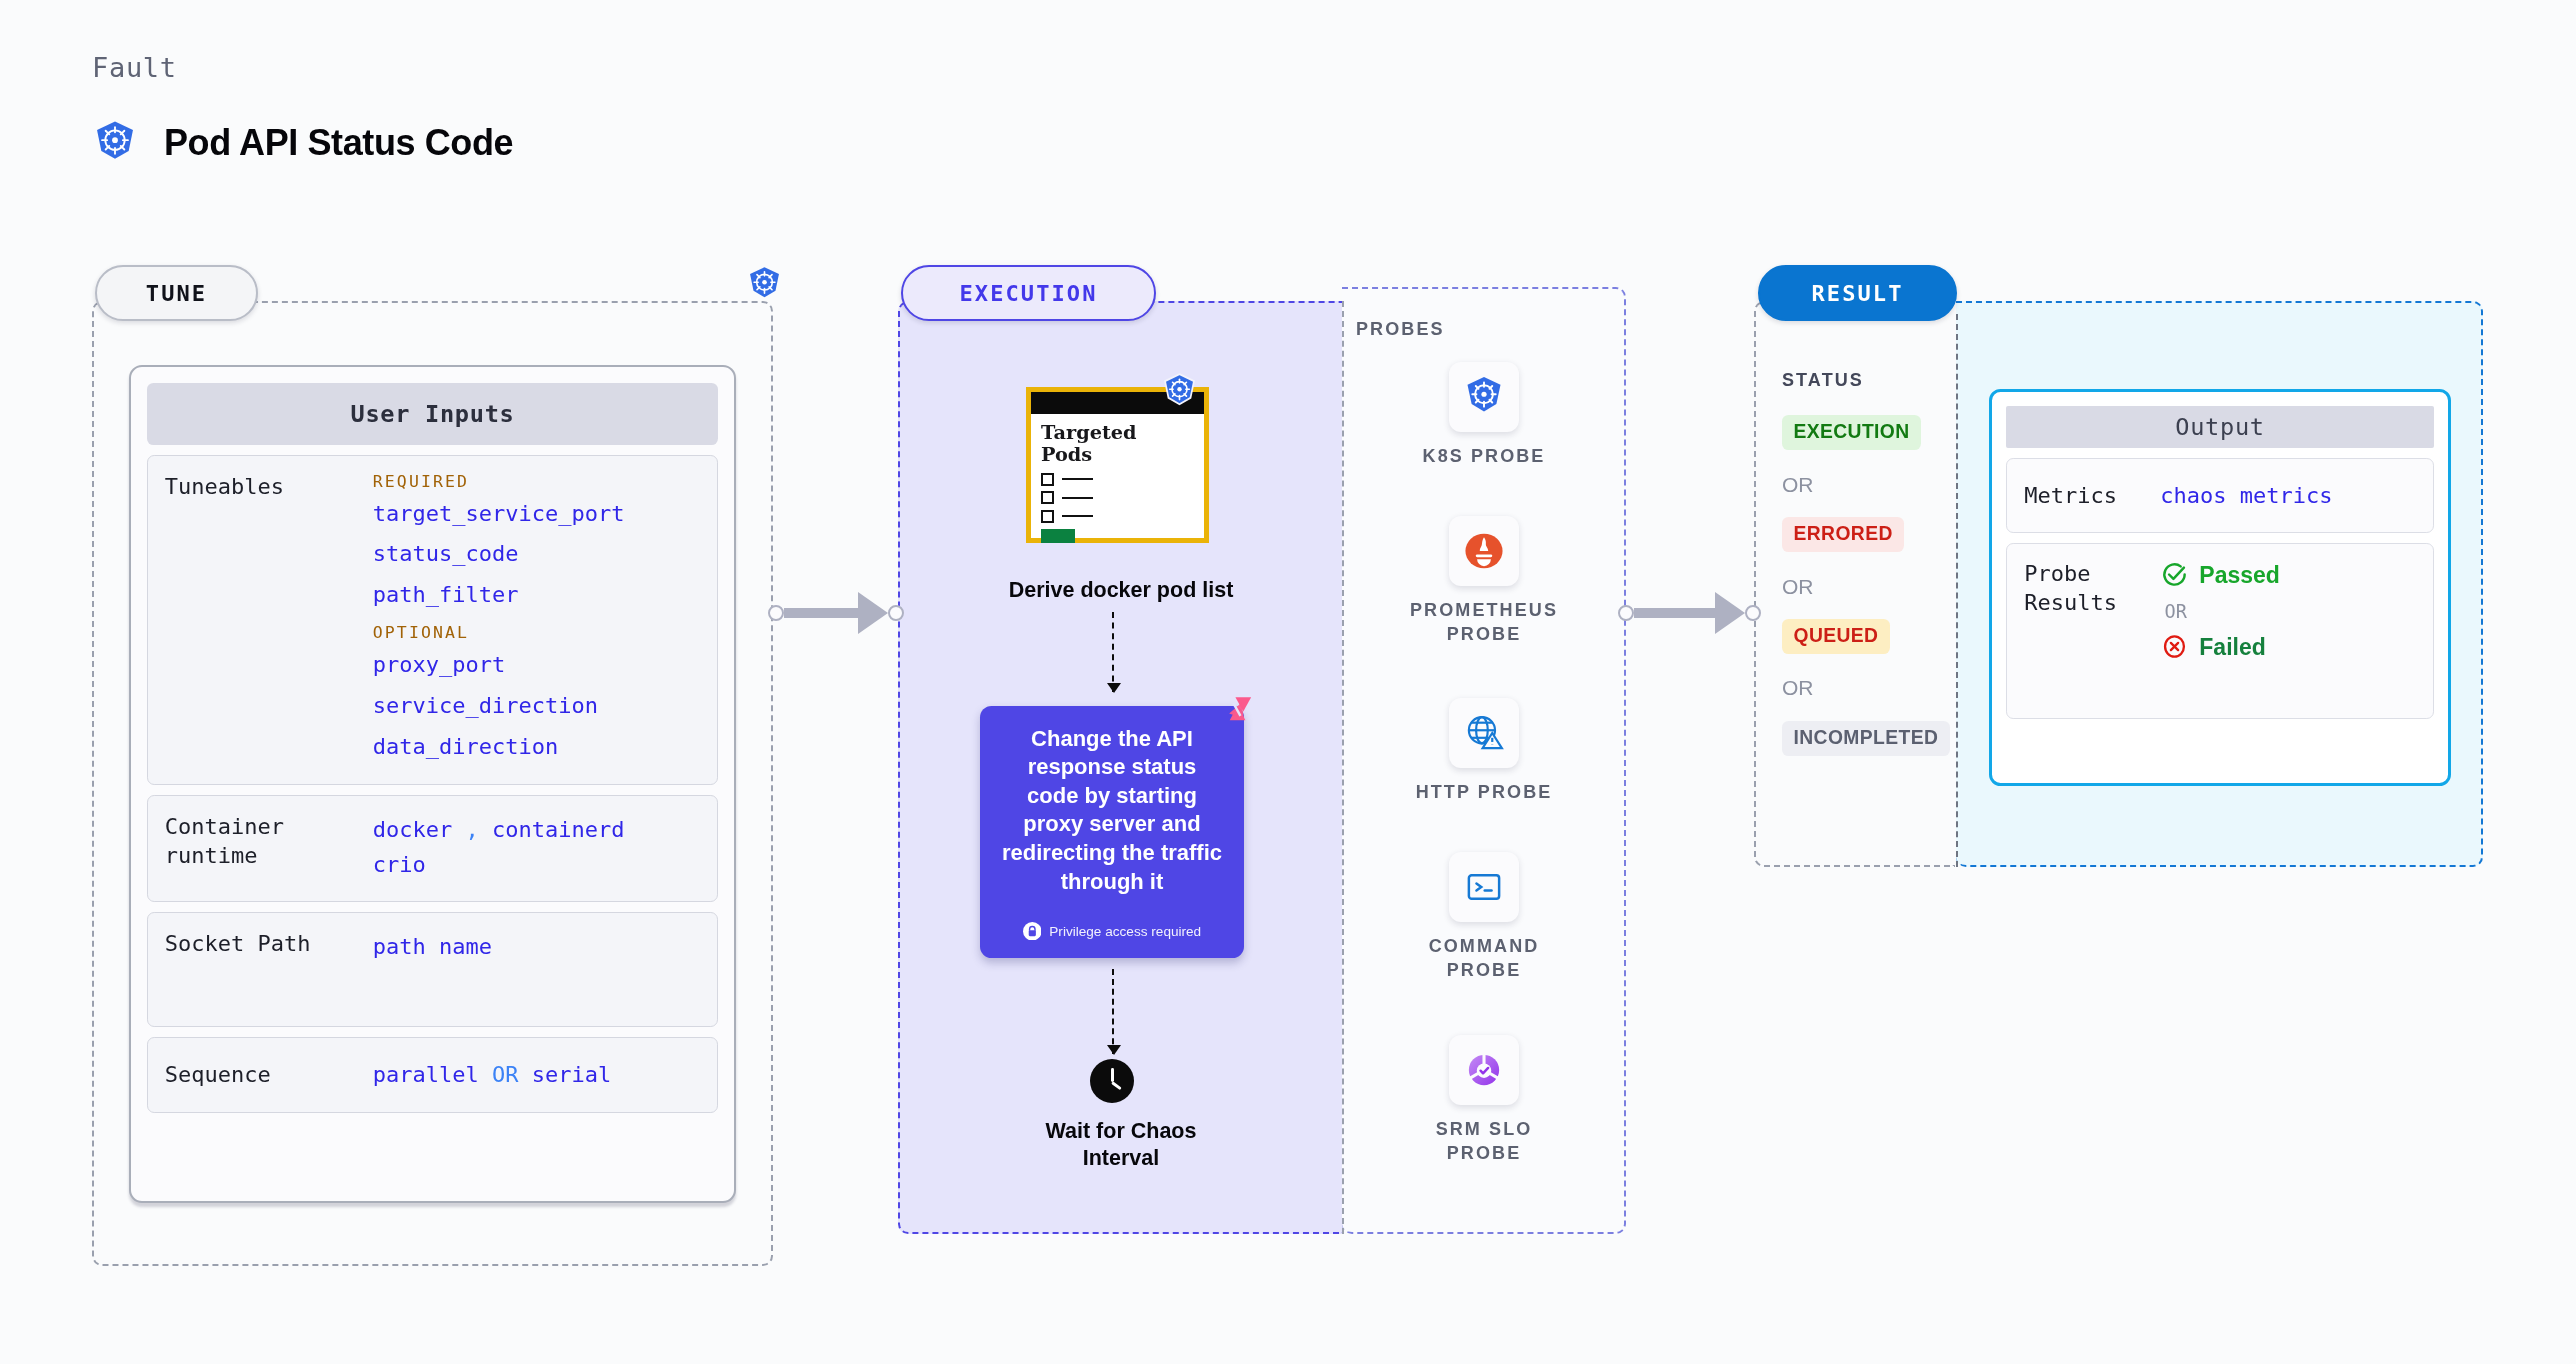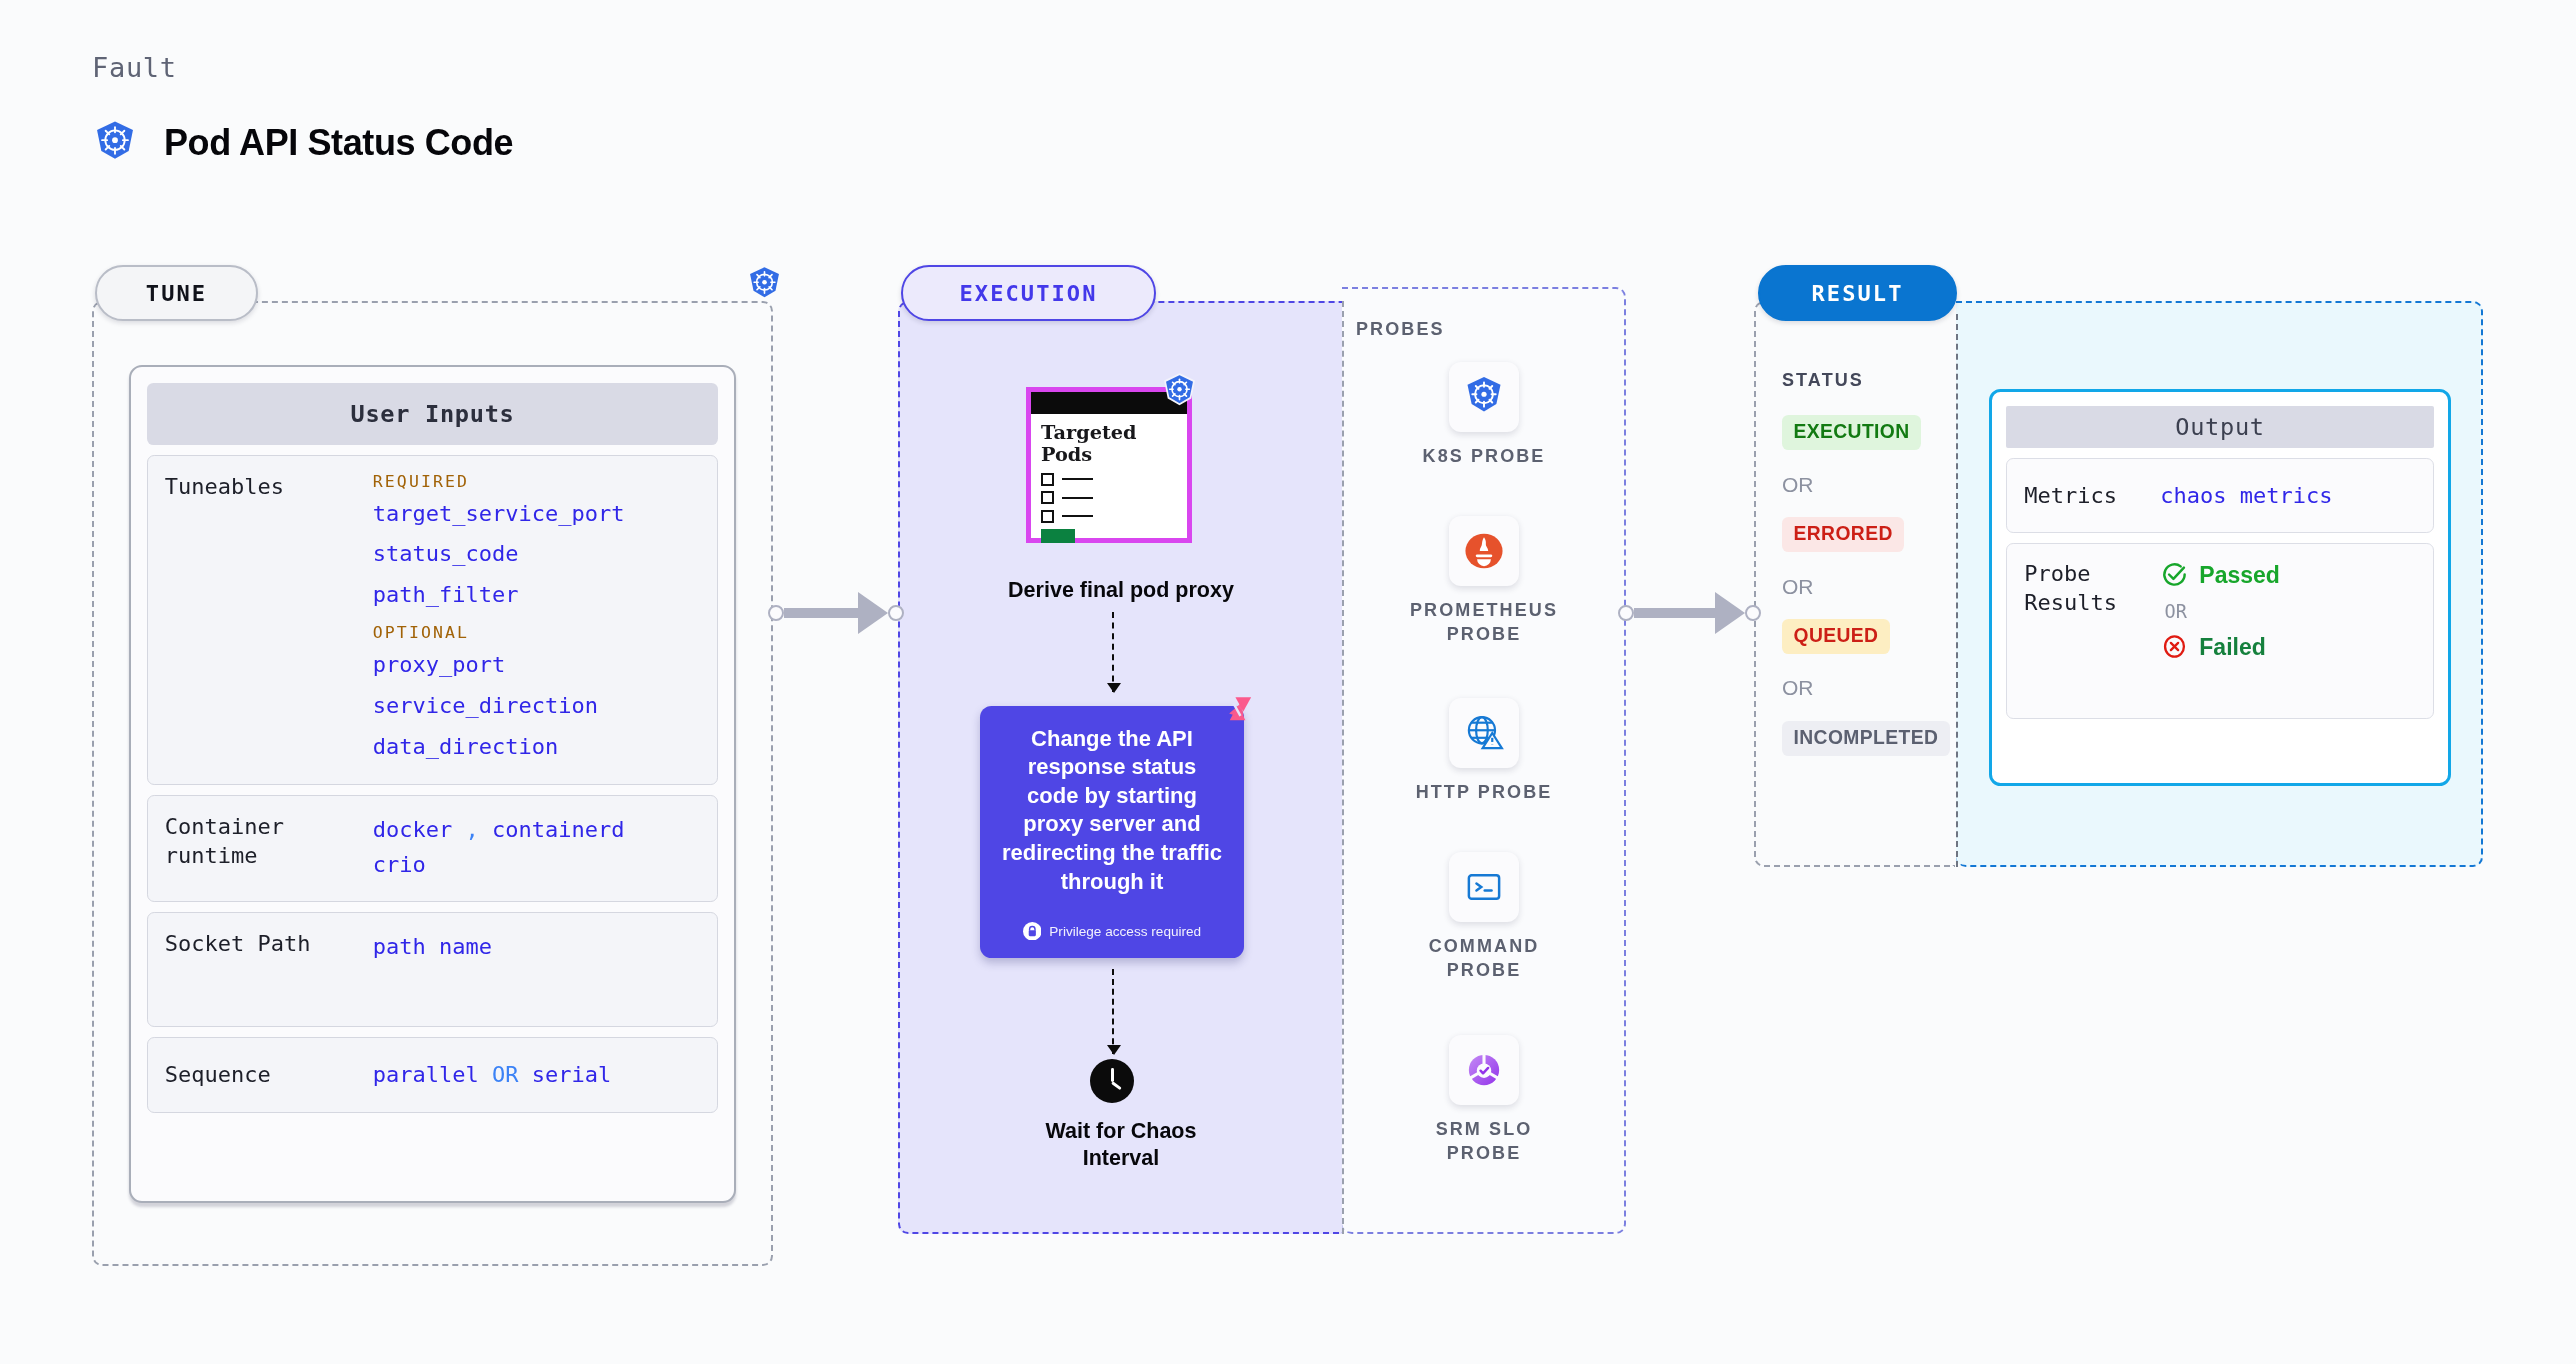--- a/index.html
+++ b/index.html
@@ -130,22 +130,22 @@
     font-family:"DejaVu Sans Mono", monospace;
     font-size: 22px; color:#3026e8; line-height: 1.6;
   }
   .val-mono .sep { color:#3b82f6; }
   .sec-runtime { min-height: 107px; }
   .sec-socket { min-height: 115px; }
   .sec-seq { min-height: 76px; align-items:center; }
 
   
   .pods-card {
-    position:absolute; left:1026px; top:387px; width:166px; height:156px;
-    background:#ffffff; border:5px solid #d946ef;
+    position:absolute; left:1026px; top:387px; width:183px; height:156px;
+    background:#ffffff; border:5px solid #eab308;
   }
   .pods-topbar { height:21.5px; background:#0b0b0b; }
   .pods-inner { padding: 8.6px 10px; }
   .pods-title {
     font-family:"DejaVu Serif", serif; font-weight:bold;
     font-size:19.3px; color:#18181b; line-height:1.12;
   }
   .pods-rows { margin-top: 7.2px; }
   .pods-row { display:flex; align-items:center; gap:7.9px; margin-bottom:5.7px; }
   .pods-box { width:13px; height:13px; border:2.1px solid #111; }
@@ -430,21 +430,21 @@
         <line x1="15" y1="28" x2="21" y2="28"></line>
           <line x1="43" y1="28" x2="49" y2="28"></line>
         <line x1="20" y1="16" x2="24" y2="20"></line>
           <line x1="40" y1="36" x2="44" y2="40"></line>
         <line x1="44" y1="16" x2="40" y2="20"></line>
           <line x1="24" y1="36" x2="20" y2="40"></line>
       </g>
     </svg>
   </div>
 
-  <div class="flow-caption cap-derive">Derive final pod proxy</div>
+  <div class="flow-caption cap-derive">Derive docker pod list</div>
 
   <div class="dash-arrow arrow-1"></div>
 
   <div class="action-card">
     <div class="action-text">Change the API response status code by starting proxy server and redirecting the traffic through it</div>
     <div class="priv-row">
       <span>
         <svg width="18.6" height="18.6" viewBox="0 0 26 26">
           <circle cx="13" cy="13" r="13" fill="#ffffff"></circle>
           <path d="M9.2 12.2 v-2.1 a3.8 3.8 0 0 1 7.6 0 v2.1" fill="none" stroke="#4f46e5" stroke-width="2"></path>

